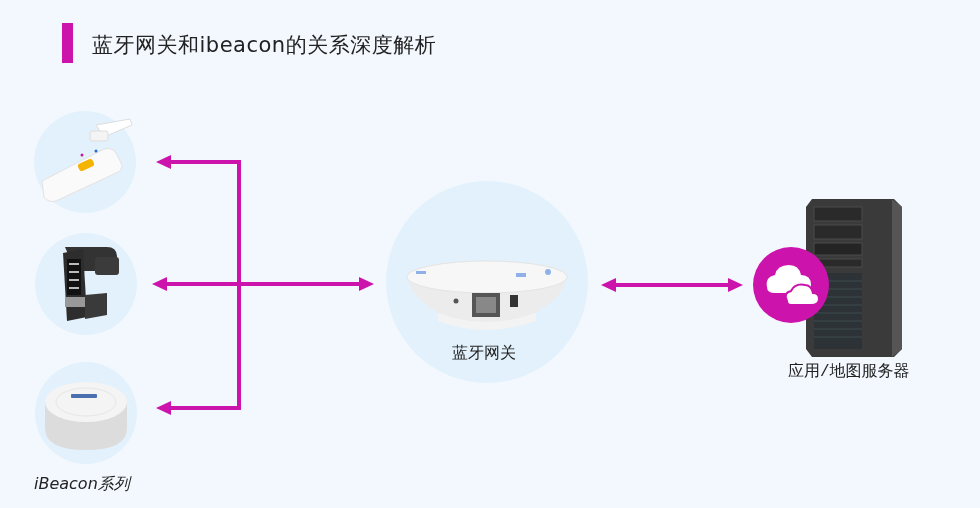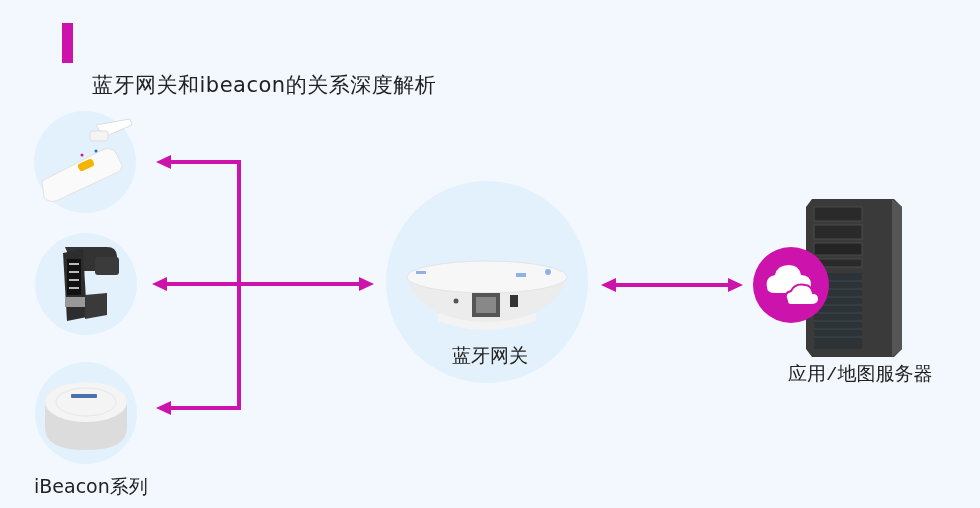--- a/index.html
+++ b/index.html
@@ -1,20 +1,20 @@
 <!DOCTYPE html>
 <html><head>
 <meta charset="utf-8">
 <style>
   html,body{margin:0;padding:0;}
   body{width:980px;height:508px;background:#f3f8fe;position:relative;overflow:hidden;font-family:"DejaVu Sans","Liberation Sans",sans-serif;color:#222;}
   .title-bar{position:absolute;left:62px;top:23px;width:11px;height:40px;background:#cc14ac;}
-  .title{position:absolute;left:92px;top:31px;font-size:21px;letter-spacing:0.5px;color:#222;margin-top:40px;}
+  .title{position:absolute;left:92px;top:31px;font-size:21px;letter-spacing:0.5px;color:#222;}
   .circle{position:absolute;border-radius:50%;background:#e2f1fc;}
-  .label{position:absolute;font-size:19px;color:#222;white-space:nowrap;}
+  .label{position:absolute;font-size:16px;color:#222;white-space:nowrap;}
   svg.lines{position:absolute;left:0;top:0;}
 </style>
 </head>
 <body>
 
 <div class="title-bar"></div>
 <div class="title">蓝牙网关和ibeacon的关系深度解析</div>
 
 <div class="circle" style="left:34px;top:111px;width:102px;height:102px;">
   <svg width="102" height="102">
@@ -41,21 +41,21 @@
   </svg>
 </div>
 <div class="circle" style="left:35px;top:362px;width:102px;height:102px;">
   <svg width="102" height="102">
     <path d="M10 40 L10 66 Q10 88 51 88 Q92 88 92 66 L92 40 Z" fill="#dcdcdc"></path>
     <ellipse cx="51" cy="40" rx="41" ry="20" fill="#f4f4f4"></ellipse>
     <ellipse cx="51" cy="40" rx="30" ry="14" fill="none" stroke="#e6e6e6"></ellipse>
     <rect x="36" y="32" width="26" height="4" rx="1" fill="#4a70b0"></rect>
   </svg>
 </div>
-<div class="label" style="left:34px;top:474px;">iBeacon系列</div>
+<div class="label" style="left:34px;top:474px;font-style:italic;">iBeacon系列</div>
 
 <div class="circle" style="left:386px;top:181px;width:202px;height:202px;">
   <svg width="202" height="202">
     <path d="M22 100 Q36 138 100 142 Q166 138 180 100 Z" fill="#ececec"></path>
     <path d="M52 132 Q100 150 150 132 L150 140 Q100 158 52 140 Z" fill="#f3f3f3"></path>
     <ellipse cx="101" cy="96" rx="80" ry="16" fill="#f7f7f7" stroke="#e4e4e4"></ellipse>
     <rect x="86" y="112" width="28" height="24" fill="#555"></rect>
     <rect x="90" y="116" width="20" height="16" fill="#888"></rect>
     <rect x="124" y="114" width="8" height="12" fill="#333"></rect>
     <circle cx="70" cy="120" r="2.5" fill="#555"></circle>

